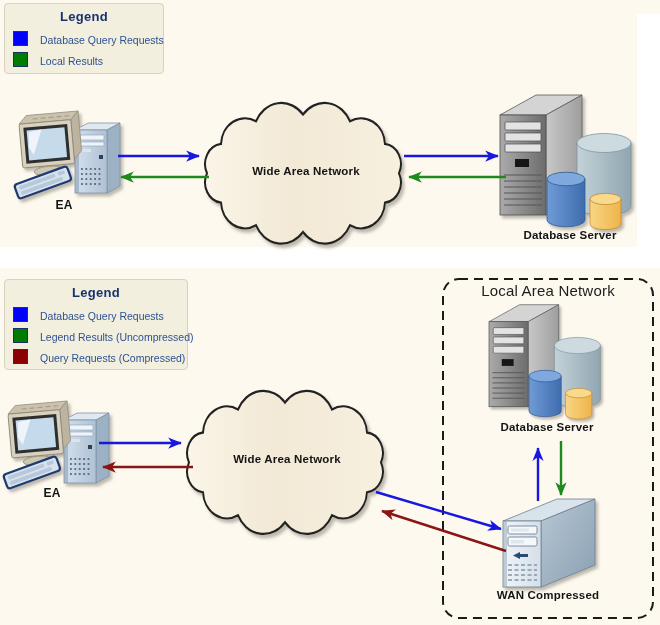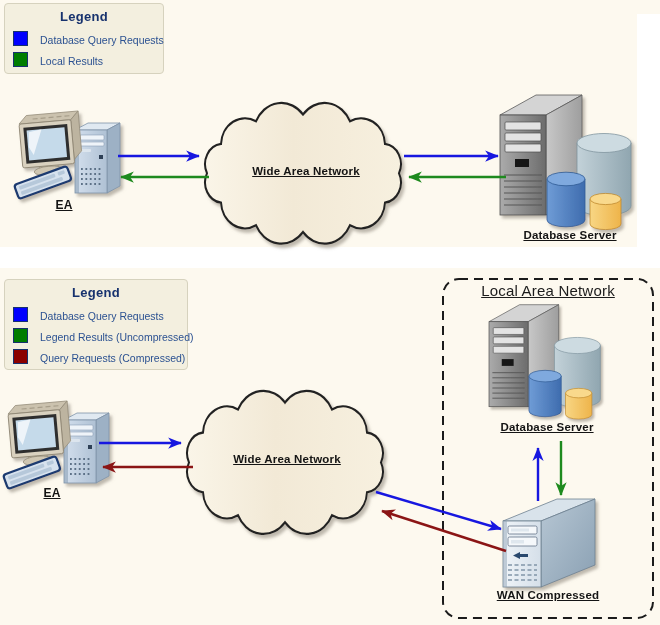--- a/index.html
+++ b/index.html
@@ -2,21 +2,21 @@
 <html><head>
 <meta charset="utf-8">
 <style>
   html,body{margin:0;padding:0;}
   body{font-family:"Liberation Sans","DejaVu Sans",sans-serif;}
   #canvas{position:relative;width:660px;height:625px;background:#FDF9EF;overflow:hidden;}
   .white-zone{position:absolute;background:#ffffff;}
   svg{position:absolute;left:0;top:0;}
   
   .dlabel{position:absolute;transform:translateX(-50%);font-size:12px;font-weight:bold;
-          color:#141414;white-space:nowrap;letter-spacing:.2px;text-decoration:underline;}
+          color:#141414;white-space:nowrap;letter-spacing:.2px;}
   .dlabel.small{font-size:11.5px;}
   .dlabel.plain{font-weight:normal;font-size:15px;color:#1c1c1c;}
   
   .legend{position:absolute;box-sizing:border-box;background:#F3EFDF;border:1px solid #D6D2BE;
           border-radius:4px;padding:5px 8px 4px 8px;}
   .legend-title{text-align:center;font-weight:bold;font-size:13px;color:#17326E;
                 margin-bottom:7px;letter-spacing:.3px;}
   .legend-row{display:flex;align-items:flex-end;gap:12px;margin-bottom:6px;}
   .swatch{width:15px;height:15px;border:1px solid #16316E;box-sizing:border-box;flex:0 0 auto;}
   .legend-label{font-size:10.5px;color:#2B5191;white-space:nowrap;}

